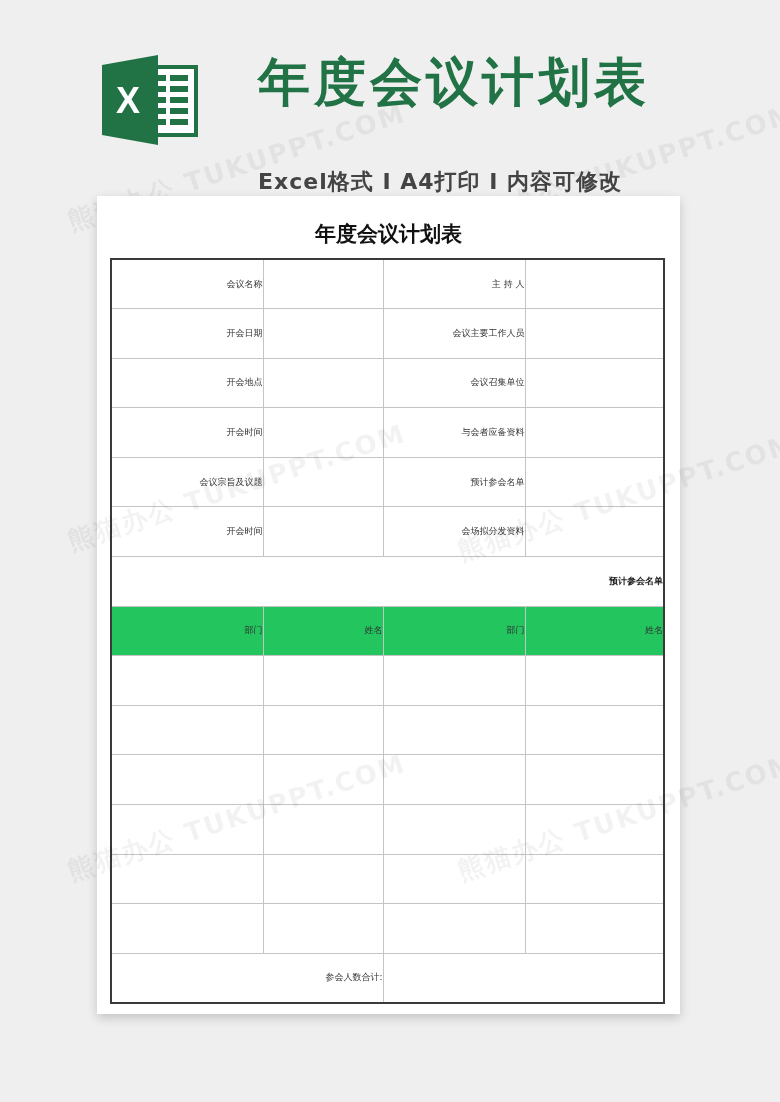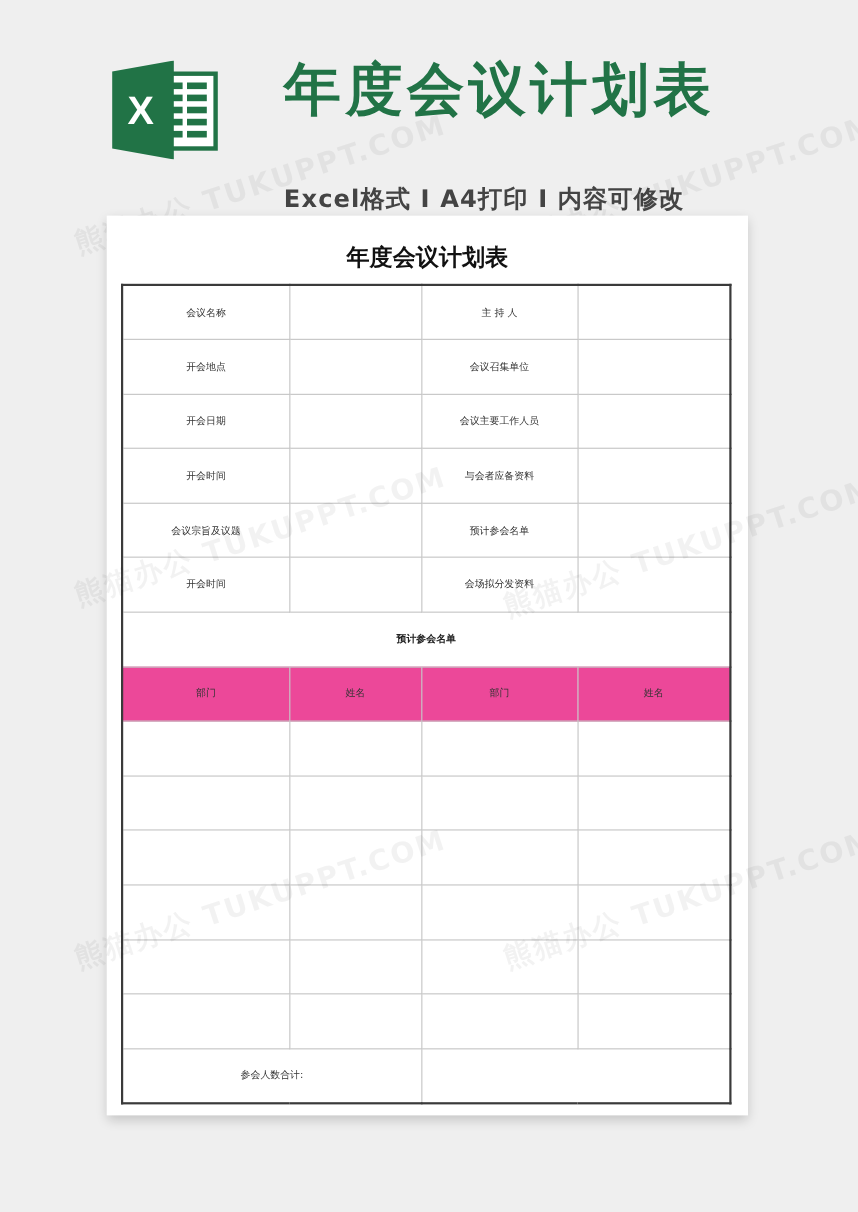--- a/index.html
+++ b/index.html
@@ -34,25 +34,25 @@
       position: absolute; left: 0; top: 20px; width: 100%; text-align: center;
       font-size: 21px; font-weight: bold; color: #111; line-height: 36px;
     }
     table.form {
       position: absolute; left: 13px; top: 62px; width: 553px;
       border-collapse: collapse; table-layout: fixed;
       border: 2px solid #3a3a3a;
     }
     table.form td {
       border: 1px solid #c4c4c4; height: 49.6px;
-      text-align: center; vertical-align: middle;
+      text-align: right; vertical-align: middle;
       font-size: 9px; color: #333; padding: 0;
     }
     table.form td.section { font-weight: bold; color: #222; margin-left: 28px; }
-    table.form tr.header-row td { background: #ec4899; color: #333; }
+    table.form tr.header-row td { background: #22c55e; color: #333; }
     .c1 { width: 152px; } .c2 { width: 120px; } .c3 { width: 142px; } .c4 { width: 139px; }
   </style>
 </head>
 <body>
 
 <div class="banner">
   <svg class="excel-logo" viewBox="0 0 100 90">
     <rect x="44" y="12" width="52" height="68" fill="#fff" stroke="#217346" stroke-width="4"></rect>
     <rect x="52" y="20" width="14" height="6" fill="#217346"></rect>
       <rect x="70" y="20" width="18" height="6" fill="#217346"></rect>
@@ -85,29 +85,29 @@
         <col class="c4">
       </colgroup>
     <tbody>
       <tr>
         <td>会议名称</td>
         <td></td>
         <td>主  持  人</td>
         <td></td>
       </tr>
       <tr>
+        <td>开会日期</td>
+        <td></td>
+        <td>会议主要工作人员</td>
+        <td></td>
+      </tr>
+      <tr>
         <td>开会地点</td>
         <td></td>
         <td>会议召集单位</td>
-        <td></td>
-      </tr>
-      <tr>
-        <td>开会日期</td>
-        <td></td>
-        <td>会议主要工作人员</td>
         <td></td>
       </tr>
       <tr>
         <td>开会时间</td>
         <td></td>
         <td>与会者应备资料</td>
         <td></td>
       </tr>
       <tr>
         <td>会议宗旨及议题</td>

